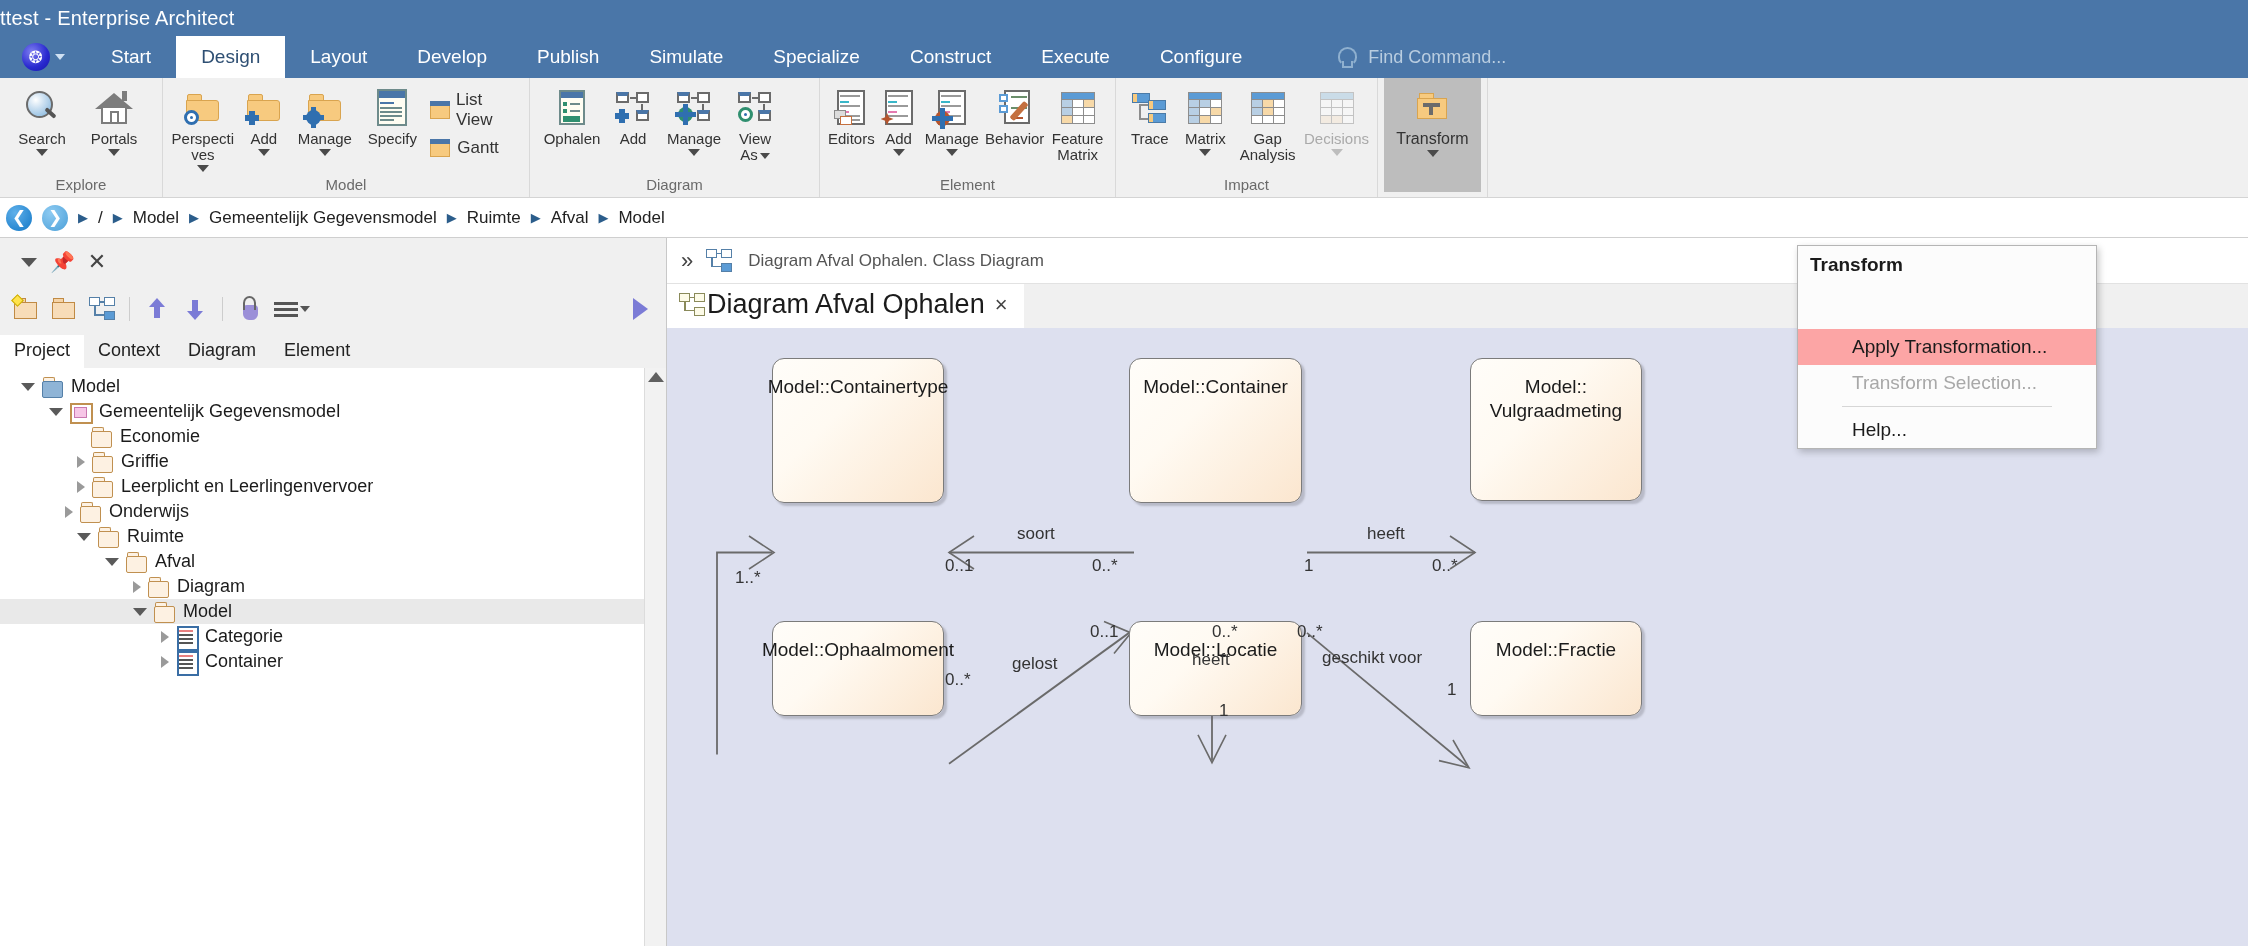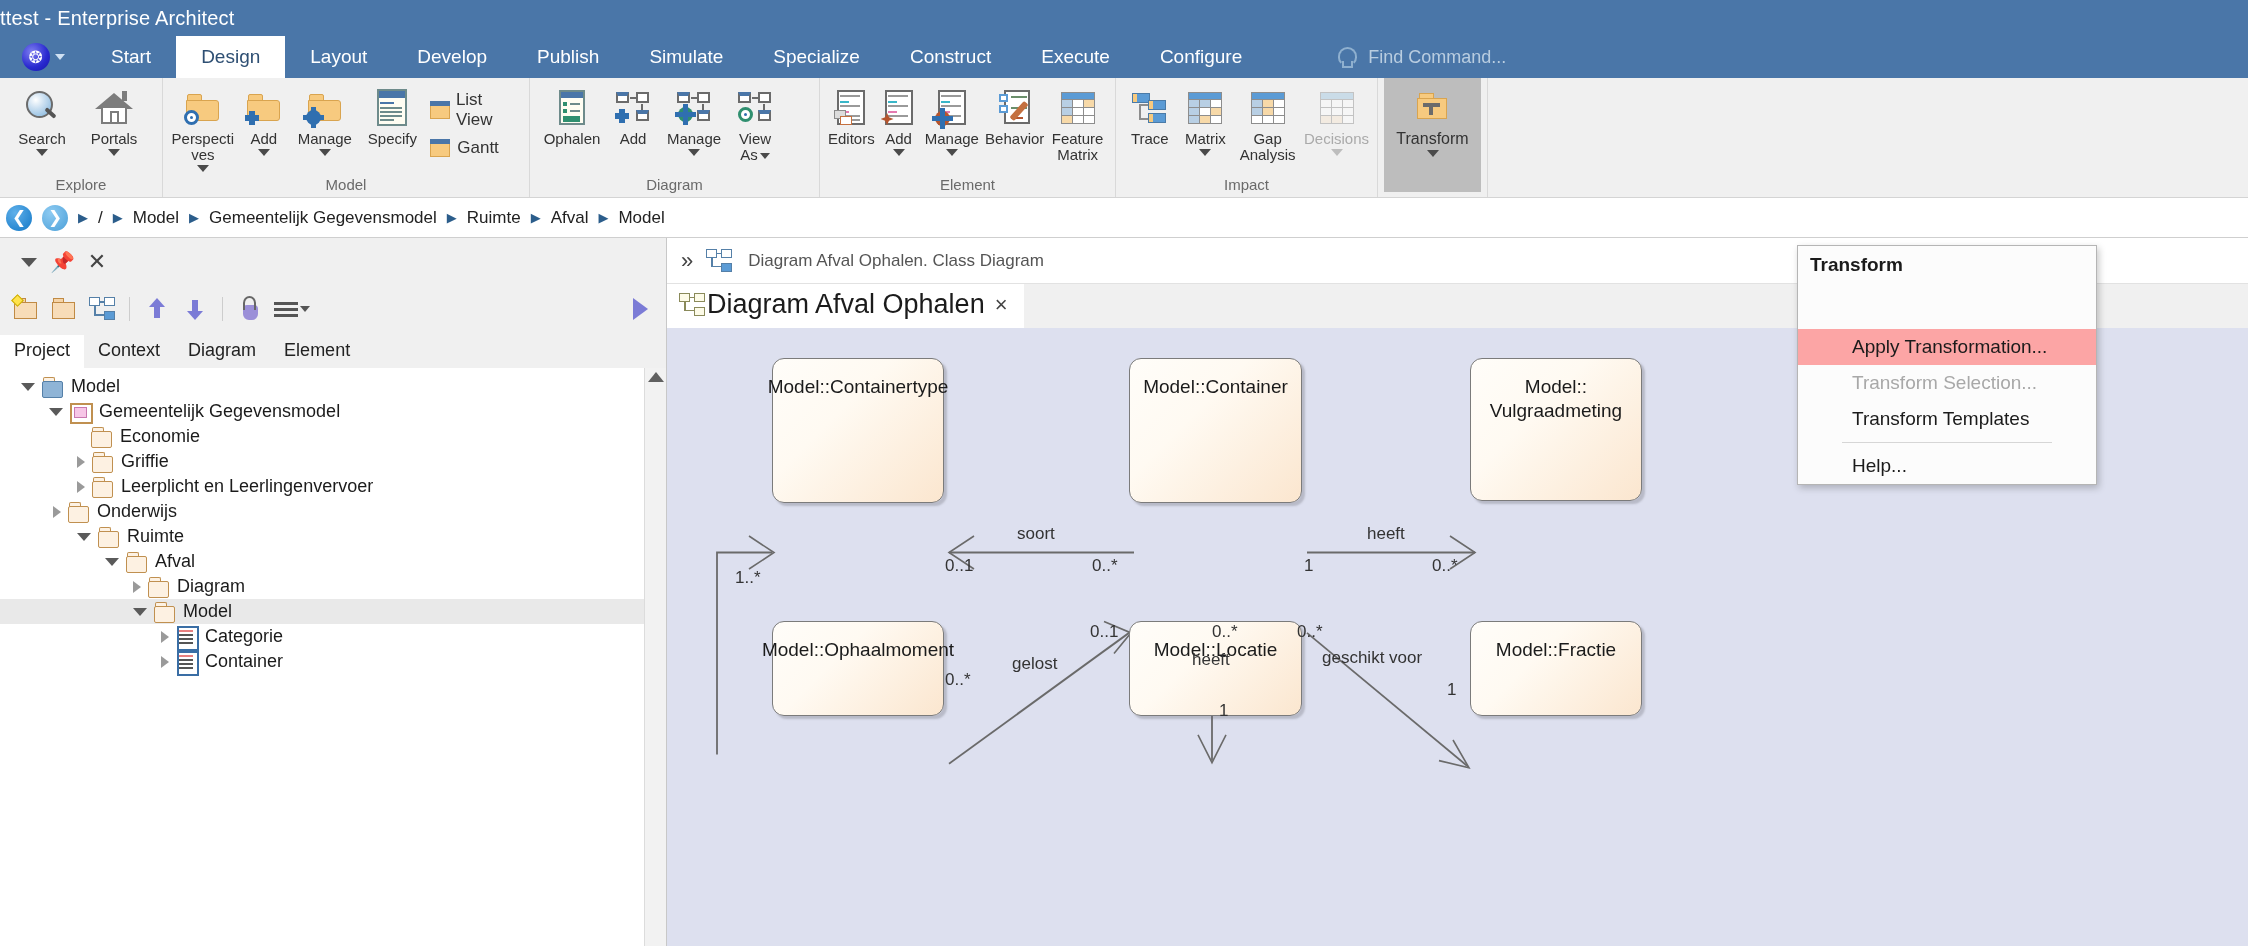--- a/index.html
+++ b/index.html
@@ -856,21 +856,21 @@
           <span class="ic-folder"></span>
           <span class="tlabel">Griffie</span>
         </div>
 
         <div class="tnode" style="padding-left:70px;">
           <span class="twist closed"></span>
           <span class="ic-folder"></span>
           <span class="tlabel">Leerplicht en Leerlingenvervoer</span>
         </div>
 
-        <div class="tnode" style="padding-left:46px;">
+        <div class="tnode" style="padding-left:58px;">
           <span class="twist closed"></span>
           <span class="ic-folder"></span>
           <span class="tlabel">Onderwijs</span>
         </div>
 
         <div class="tnode" style="padding-left:70px;">
           <span class="twist open"></span>
           <span class="ic-folder"></span>
           <span class="tlabel">Ruimte</span>
         </div>
@@ -1003,16 +1003,15 @@
       <div class="lbl-float" style="left:278px;top:342px;">0..*</div>
       <div class="lbl-float" style="left:780px;top:352px;">1</div>
     </div>
   </div>
 </div>
 
 <div class="menu">
   <div class="menu-header">Transform</div>
   <div class="menu-item highlight">Apply Transformation...</div>
   <div class="menu-item disabled">Transform Selection...</div>
-  <div class="menu-item">Transform Templates</div>
   <div class="menu-sep"></div>
   <div class="menu-item">Help...</div>
 </div>
 
 </body></html>

